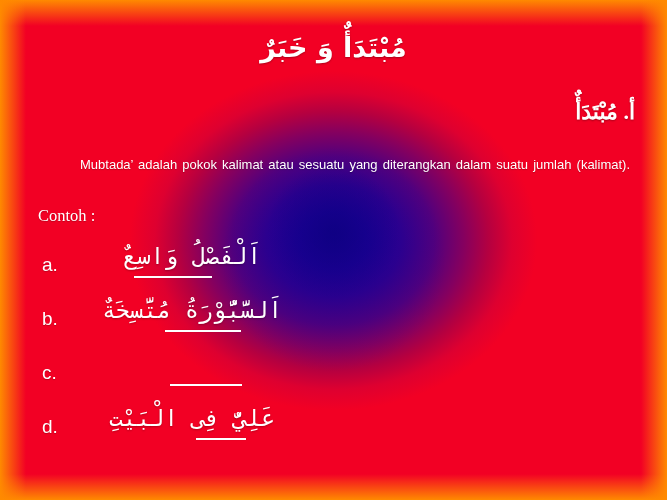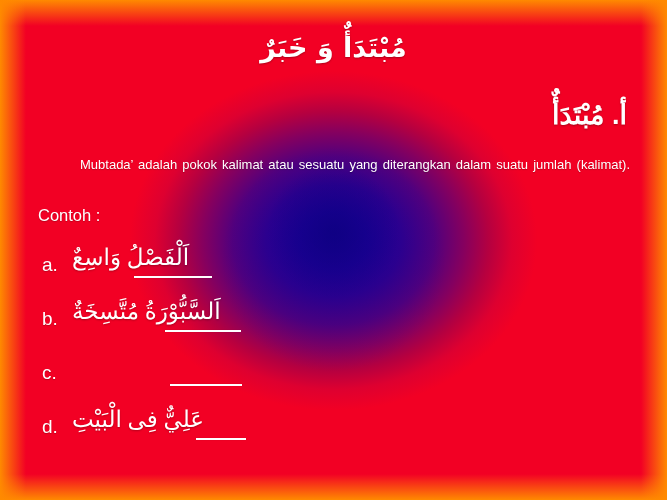--- a/index.html
+++ b/index.html
@@ -76,24 +76,24 @@
     font-size: 27px;
     font-weight: bold;
     direction: rtl;
     letter-spacing: 1px;
     text-shadow: 0 1px 2px rgba(0,0,0,.28);
   }
 
   .slide-subtitle {
     position: absolute;
     top: 99px;
-    right: 40px;
-    color: #FFFFFF;
-    font-family: Liberation Sans, sans-serif;
-    font-size: 27px;
+    right: 32px;
+    color: #FFFFFF;
+    font-family: Liberation Serif, serif;
+    font-size: 22px;
     font-weight: bold;
     direction: rtl;
     text-shadow: 0 1px 2px rgba(0,0,0,.28);
   }
 
   .body-paragraph {
     position: absolute;
     top: 152px;
     left: 38px;
     width: 592px;
@@ -109,21 +109,21 @@
     content: "";
     display: inline-block;
     width: 100%;
   }
 
   .contoh-label {
     position: absolute;
     top: 206px;
     left: 38px;
     color: #FFFFFF;
-    font-family: Liberation Sans, sans-serif;
+    font-family: Liberation Serif, serif;
     font-size: 16.5px;
     text-shadow: 0 1px 1px rgba(0,0,0,.22);
   }
 
   .example-list {
     position: absolute;
     top: 240px;
     left: 38px;
     width: 600px;
   }
@@ -138,24 +138,24 @@
     color: #FFFFFF;
     font-family: "Liberation Sans", sans-serif;
     font-size: 19px;
     text-shadow: 0 1px 1px rgba(0,0,0,.22);
   }
   .example-arabic {
     position: absolute;
     left: 34px;
     top: 0;
     width: 240px;
-    text-align: left;
+    text-align: center;
     direction: rtl;
     color: #FFFFFF;
-    font-family: Liberation Serif, serif;
+    font-family: Liberation Mono, monospace;
     font-size: 23px;
     line-height: 36px;
     white-space: nowrap;
     text-shadow: 0 1px 2px rgba(0,0,0,.26);
   }
   
   .mubtada-underline {
     position: absolute;
     height: 2px;
     background: #FFFFFF;

